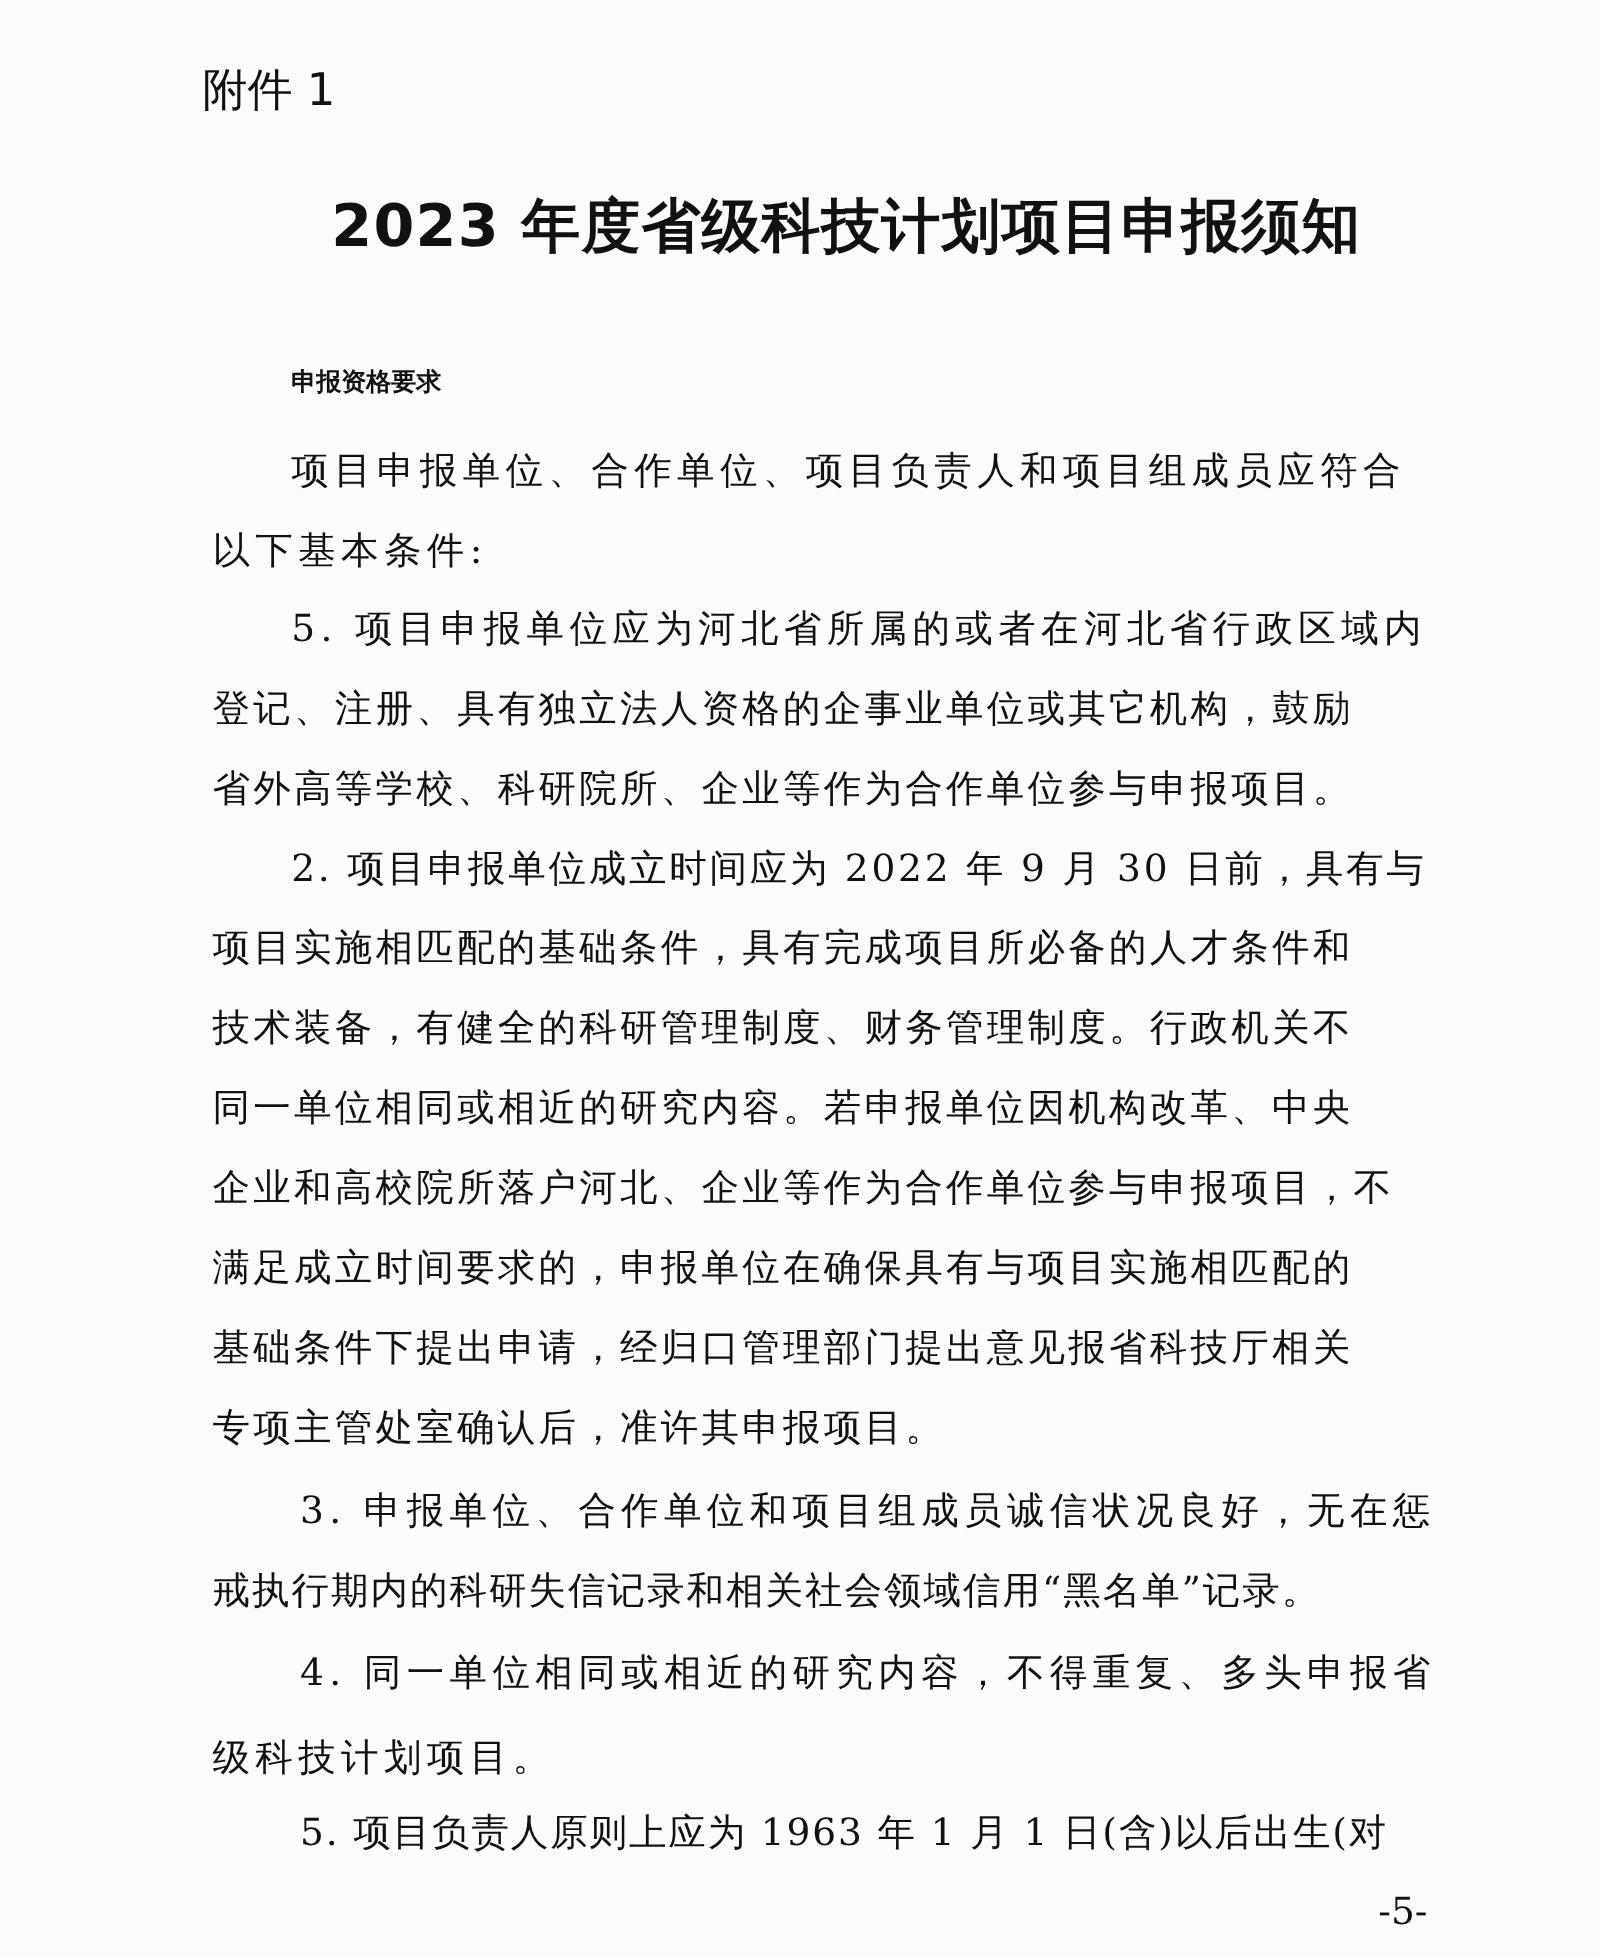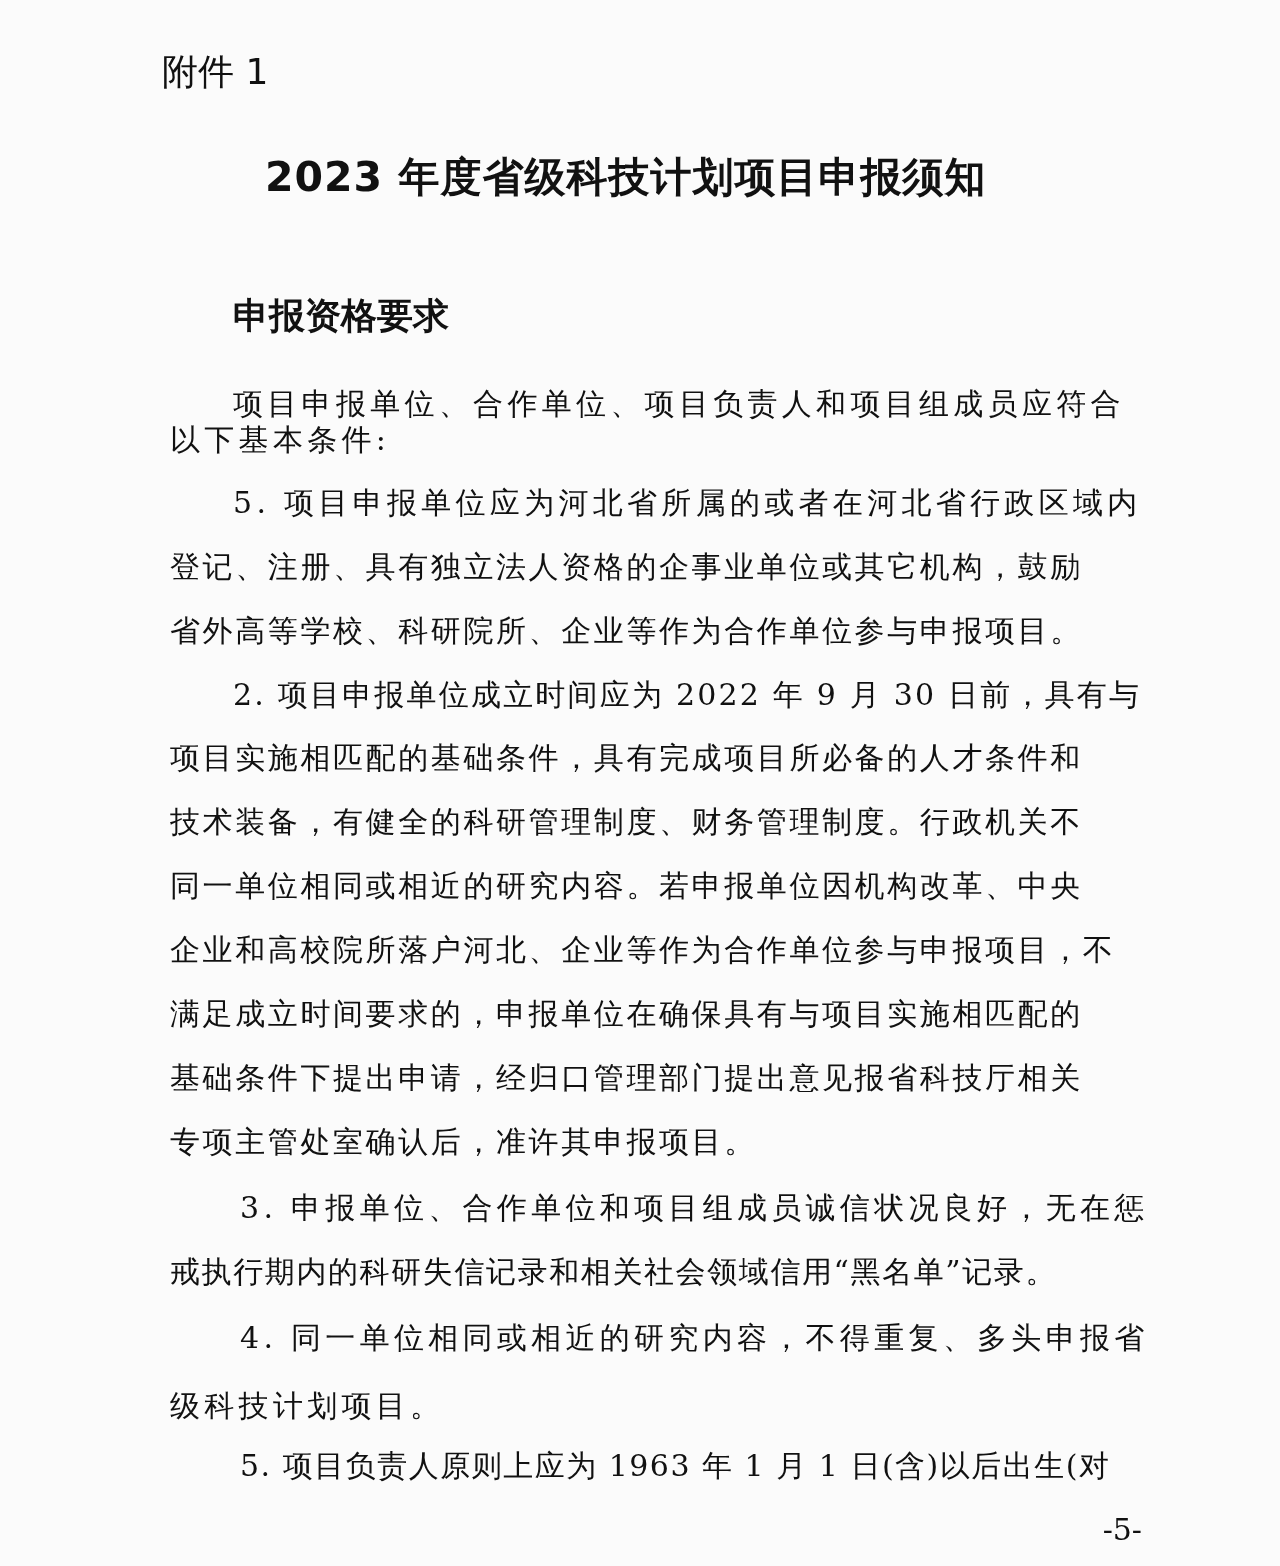--- a/index.html
+++ b/index.html
@@ -1,33 +1,33 @@
 <!DOCTYPE html>
 <html><head>
 <meta charset="utf-8">
 <style>
   html, body { margin:0; padding:0; }
   body { width:1280px; height:1566px; background:#fbfbfb; position:relative; overflow:hidden;
          font-family:"DejaVu Serif","Liberation Serif",serif; color:#111; }
   .ln { position:absolute; white-space:nowrap; }
   .attach { left:162px; top:48px; font-family:"DejaVu Sans","Liberation Sans",sans-serif; font-size:36px; }
-  .title { left:265px; top:150px; font-family:"DejaVu Sans","Liberation Sans",sans-serif; font-size:41px; font-weight:bold; letter-spacing:1px; }
-  .heading { left:233px; top:292px; font-family:Liberation Sans, sans-serif; font-size:36px; font-weight:bold; }
+  .title { left:265px; top:150px; font-family:"DejaVu Sans","Liberation Sans",sans-serif; font-size:47px; font-weight:bold; letter-spacing:1px; }
+  .heading { left:233px; top:292px; font-family:Liberation Sans, sans-serif; font-size:20px; font-weight:bold; }
   .body { font-size:30px; letter-spacing:4.3px; }
   .page { right:138px; top:1512px; font-size:30px; }
 </style>
 </head>
 <body>
 
 <div>
   <div class="ln attach">附件 1</div>
   <div class="ln title">2023 年度省级科技计划项目申报须知</div>
   <div class="ln heading">申报资格要求</div>
 
-  <div class="ln body" style="left:233px;top:356px;margin-top:28px;">项目申报单位、合作单位、项目负责人和项目组成员应符合</div>
+  <div class="ln body" style="left:233px;top:356px;">项目申报单位、合作单位、项目负责人和项目组成员应符合</div>
   <div class="ln body" style="left:170px;top:420px;">以下基本条件:</div>
   <div class="ln body" style="left:233px;top:483px;">5. 项目申报单位应为河北省所属的或者在河北省行政区域内</div>
   <div class="ln body" style="left:170px;top:547px;letter-spacing:2.6px;">登记、注册、具有独立法人资格的企事业单位或其它机构，鼓励</div>
   <div class="ln body" style="left:170px;top:611px;letter-spacing:2.6px;">省外高等学校、科研院所、企业等作为合作单位参与申报项目。</div>
   <div class="ln body" style="left:233px;top:675px;letter-spacing:2.2px;">2. 项目申报单位成立时间应为 2022 年 9 月 30 日前，具有与</div>
   <div class="ln body" style="left:170px;top:738px;letter-spacing:2.6px;">项目实施相匹配的基础条件，具有完成项目所必备的人才条件和</div>
   <div class="ln body" style="left:170px;top:802px;letter-spacing:2.6px;">技术装备，有健全的科研管理制度、财务管理制度。行政机关不</div>
   <div class="ln body" style="left:170px;top:866px;letter-spacing:2.6px;">同一单位相同或相近的研究内容。若申报单位因机构改革、中央</div>
   <div class="ln body" style="left:170px;top:930px;letter-spacing:2.6px;">企业和高校院所落户河北、企业等作为合作单位参与申报项目，不</div>
   <div class="ln body" style="left:170px;top:994px;letter-spacing:2.6px;">满足成立时间要求的，申报单位在确保具有与项目实施相匹配的</div>

